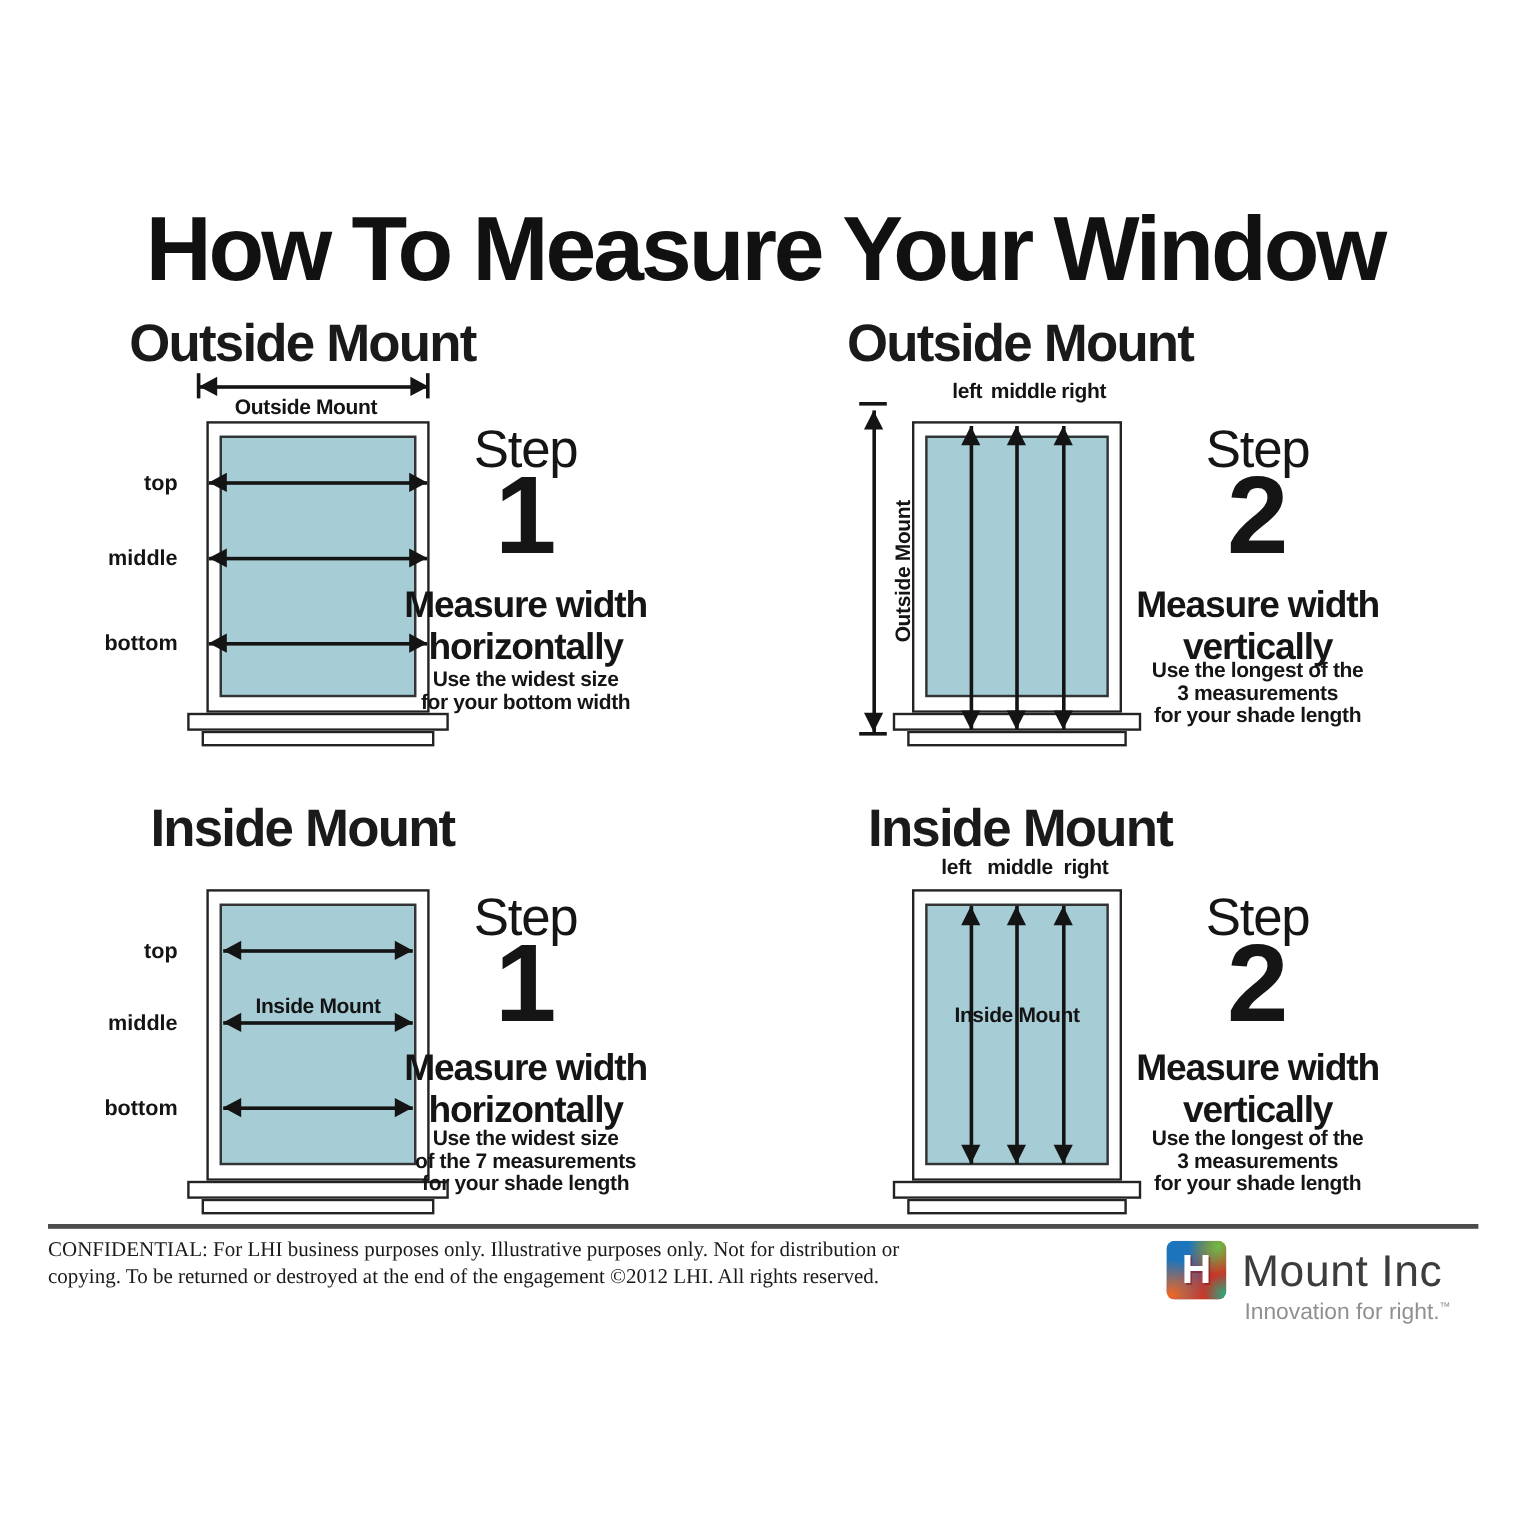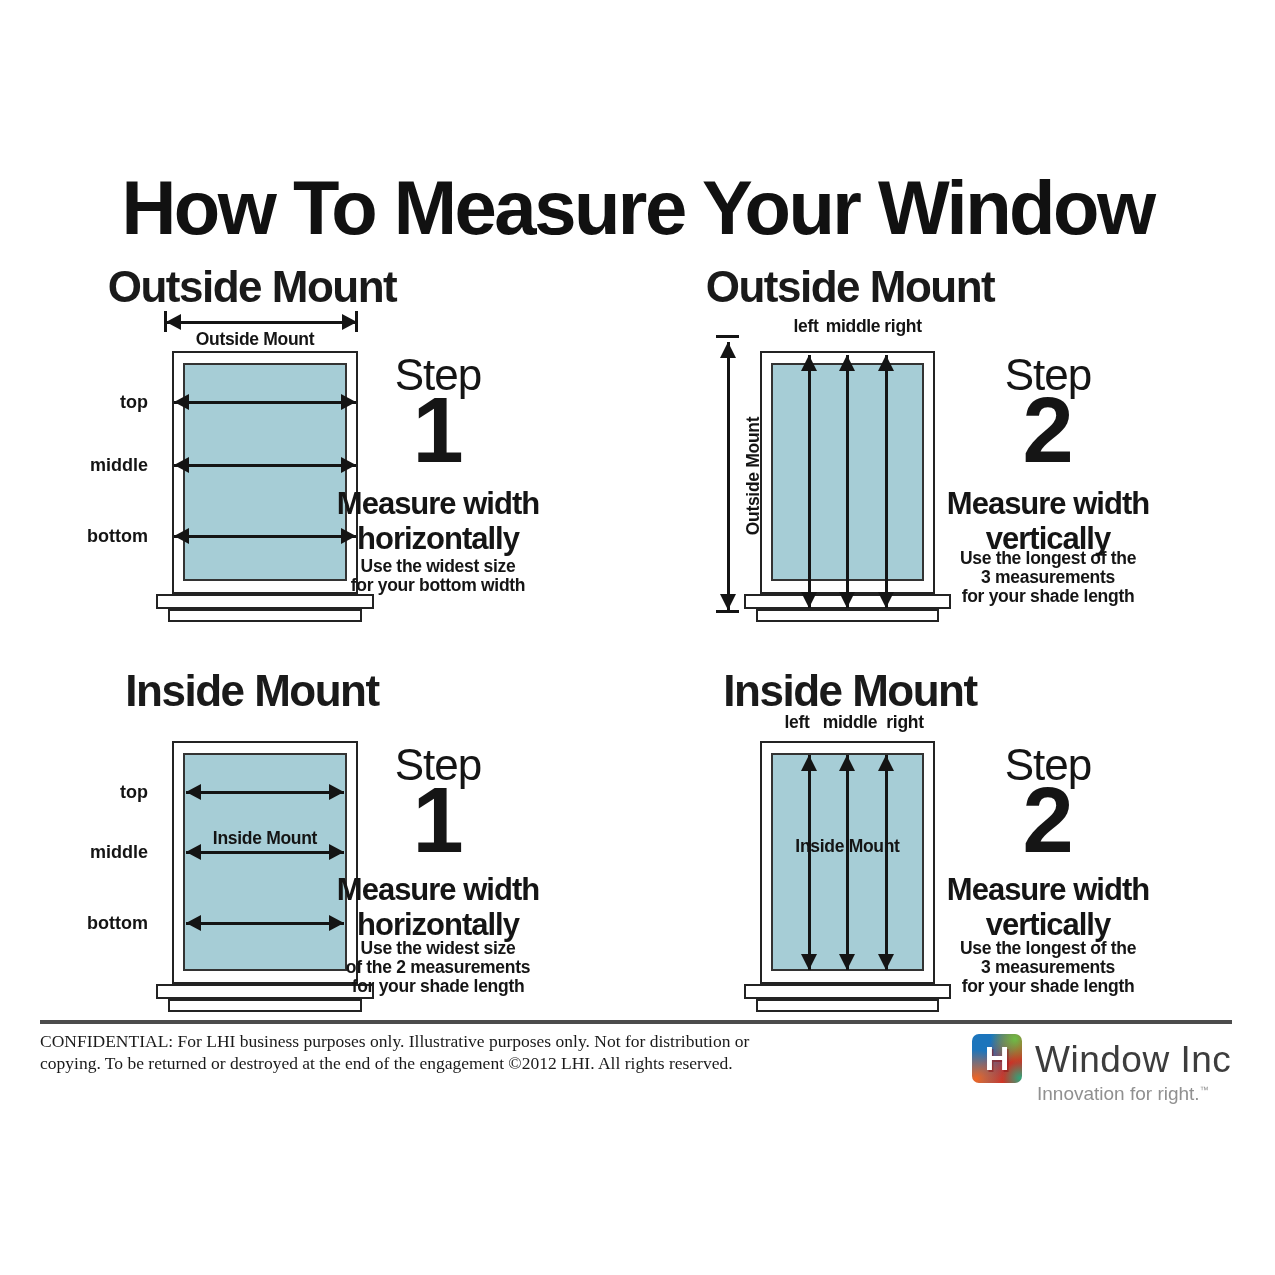--- a/index.html
+++ b/index.html
@@ -134,21 +134,21 @@
     <div class="abs row-lbl rgt" style="left:52px;top:782px;width:96px;">top</div>
     <div class="abs row-lbl rgt" style="left:52px;top:842px;width:96px;">middle</div>
     <div class="abs row-lbl rgt" style="left:52px;top:913px;width:96px;">bottom</div>
 
     <div class="abs step-word ctr" style="left:298px;top:740px;width:280px;">Step</div>
     <div class="abs step-num ctr" style="left:298px;top:774px;width:280px;">1</div>
     <div class="abs step-line ctr" style="left:278px;top:872px;width:320px;">Measure width</div>
     <div class="abs step-line ctr" style="left:278px;top:907px;width:320px;">horizontally</div>
     <div class="abs step-note ctr" style="left:298px;top:939px;width:280px;">
       <div>Use the widest size</div>
-      <div>of the 2 measurements</div>
+      <div>of the 7 measurements</div>
       <div>for your shade length</div>
     </div>
   </div>
 
   <div>
     <div class="abs panel-heading ctr" style="left:690px;top:666px;width:320px;">Inside Mount</div>
 
     <div class="abs small-lbl x-ctr" style="left:797px;top:712px;">left</div>
     <div class="abs small-lbl x-ctr" style="left:850px;top:712px;">middle</div>
     <div class="abs small-lbl x-ctr" style="left:905px;top:712px;">right</div>
@@ -175,17 +175,17 @@
   </div>
 
   <div>
     <div class="abs rule" style="left:40px;top:1020px;width:1192px;height:3.5px;"></div>
     <div class="abs conf" style="left:40px;top:1031px;">CONFIDENTIAL: For LHI business purposes only. Illustrative purposes only. Not for distribution or</div>
     <div class="abs conf" style="left:40px;top:1053px;">copying. To be returned or destroyed at the end of the engagement ©2012 LHI. All rights reserved.</div>
 
     <div class="abs logo-sq" style="left:972px;top:1034px;">
       <span class="logo-h">H</span>
     </div>
-    <div class="abs company" style="left:1035px;top:1039px;">Window Inc</div>
+    <div class="abs company" style="left:1035px;top:1039px;">Mount Inc</div>
     <div class="abs tagline" style="left:1037px;top:1083px;"><span>Innovation for right.</span><sup>™</sup></div>
   </div>
 
 </div>
 
 </body></html>

